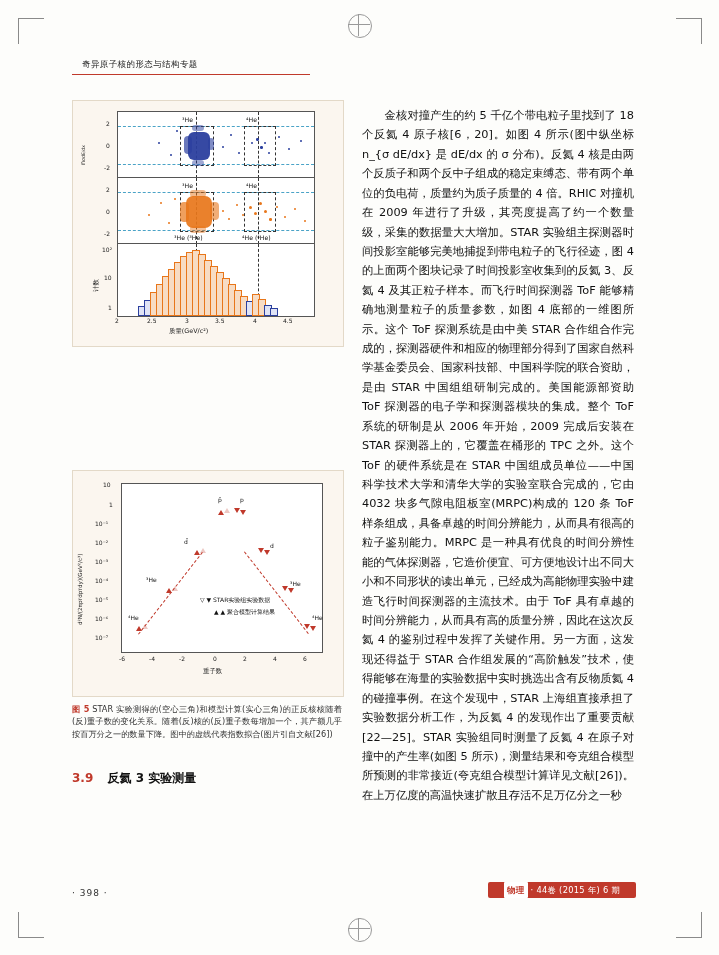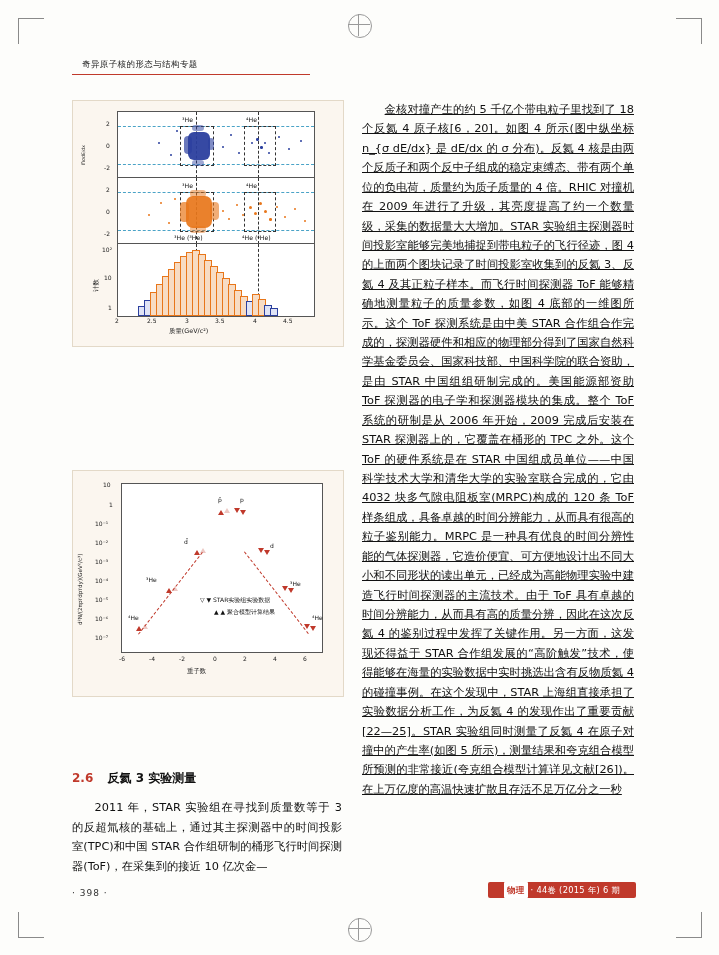--- a/index.html
+++ b/index.html
@@ -33,24 +33,23 @@
     font-size:8.5px;color:#222;letter-spacing:.4px;
     padding-left:10px;
     margin-top:7px;
   }
   .header .ruleband{
     position:absolute;left:0;top:0;width:238px;height:11px;
     background:#f4efe6;z-index:-1;
   }
 
   .col{
-    position:absolute;top:100px;width:270px;
+    position:absolute;top:106px;width:270px;
     font-size:11.3px;line-height:1.72;color:#111;
     text-align:justify;
-    text-decoration:underline;
   }
   .col-right{left:362px;width:272px;}
 
   .fig-box{
     position:absolute;
     background:#fbf6ef;
     border:1px solid #e3d9c8;
   }
   .fig4-box{left:72px;top:100px;width:270px;height:245px;}
   .fig5-box{left:72px;top:470px;width:270px;height:225px;}
@@ -316,31 +315,34 @@
       <div class="ytick" style="left:14px;top:136px;">10⁻⁶</div>
       <div class="ytick" style="left:14px;top:155px;">10⁻⁷</div>
 
       <div class="xtick" style="left:38px;top:176px;">-6</div>
       <div class="xtick" style="left:68px;top:176px;">-4</div>
       <div class="xtick" style="left:98px;top:176px;">-2</div>
       <div class="xtick" style="left:132px;top:176px;">0</div>
       <div class="xtick" style="left:162px;top:176px;">2</div>
       <div class="xtick" style="left:192px;top:176px;">4</div>
       <div class="xtick" style="left:222px;top:176px;">6</div>
-      <div class="axlabel" style="left:106px;top:188px;text-align:center;">重子数</div>
+      <div class="axlabel" style="left:122px;top:188px;text-align:center;">重子数</div>
     </div>
   </div>
 
+  <div class="cap cap-5">
+    <b>图 5</b>
+    <span>STAR 实验测得的(空心三角)和模型计算(实心三角)的正反核核随着(反)重子数的变化关系。随着(反)核的(反)重子数每增加一个，其产额几乎按百万分之一的数量下降。图中的虚线代表指数拟合(图片引自文献[26])</span>
+  </div>
 
   <div class="sec-head">
-    <span class="num">2.6</span>
+    <span class="num">3.9</span>
     <span>反氦 3 实验测量</span>
   </div>
 
-  <div class="body-left indent">2011 年，STAR 实验组在寻找到质量数等于 3 的反超氚核的基础上，通过其主探测器中的时间投影室(TPC)和中国 STAR 合作组研制的桶形飞行时间探测器(ToF)，在采集到的接近 10 亿次金—</div>
 
   <div class="col col-right indent">金核对撞产生的约 5 千亿个带电粒子里找到了 18 个反氦 4 原子核[6，20]。如图 4 所示(图中纵坐标 n_{σ dE/dx} 是 dE/dx 的 σ 分布)。反氦 4 核是由两个反质子和两个反中子组成的稳定束缚态、带有两个单位的负电荷，质量约为质子质量的 4 倍。RHIC 对撞机在 2009 年进行了升级，其亮度提高了约一个数量级，采集的数据量大大增加。STAR 实验组主探测器时间投影室能够完美地捕捉到带电粒子的飞行径迹，图 4 的上面两个图块记录了时间投影室收集到的反氦 3、反氦 4 及其正粒子样本。而飞行时间探测器 ToF 能够精确地测量粒子的质量参数，如图 4 底部的一维图所示。这个 ToF 探测系统是由中美 STAR 合作组合作完成的，探测器硬件和相应的物理部分得到了国家自然科学基金委员会、国家科技部、中国科学院的联合资助，是由 STAR 中国组组研制完成的。美国能源部资助 ToF 探测器的电子学和探测器模块的集成。整个 ToF 系统的研制是从 2006 年开始，2009 完成后安装在 STAR 探测器上的，它覆盖在桶形的 TPC 之外。这个 ToF 的硬件系统是在 STAR 中国组成员单位——中国科学技术大学和清华大学的实验室联合完成的，它由 4032 块多气隙电阻板室(MRPC)构成的 120 条 ToF 样条组成，具备卓越的时间分辨能力，从而具有很高的粒子鉴别能力。MRPC 是一种具有优良的时间分辨性能的气体探测器，它造价便宜、可方便地设计出不同大小和不同形状的读出单元，已经成为高能物理实验中建造飞行时间探测器的主流技术。由于 ToF 具有卓越的时间分辨能力，从而具有高的质量分辨，因此在这次反氦 4 的鉴别过程中发挥了关键作用。另一方面，这发现还得益于 STAR 合作组发展的“高阶触发”技术，使得能够在海量的实验数据中实时挑选出含有反物质氦 4 的碰撞事例。在这个发现中，STAR 上海组直接承担了实验数据分析工作，为反氦 4 的发现作出了重要贡献[22—25]。STAR 实验组同时测量了反氦 4 在原子对撞中的产生率(如图 5 所示)，测量结果和夸克组合模型所预测的非常接近(夸克组合模型计算详见文献[26])。在上万亿度的高温快速扩散且存活不足万亿分之一秒</div>
 
   <div class="footer-pg">· 398 ·</div>
   <div class="footer-right">
     <span class="logo">物理</span><span>· 44卷 (2015 年) 6 期</span>
   </div>
 
 </div>
 

